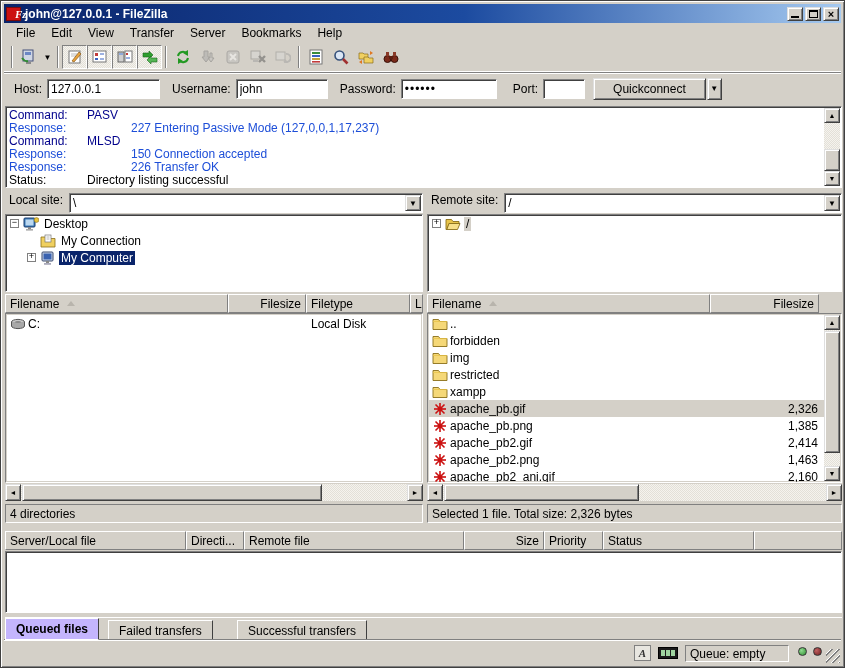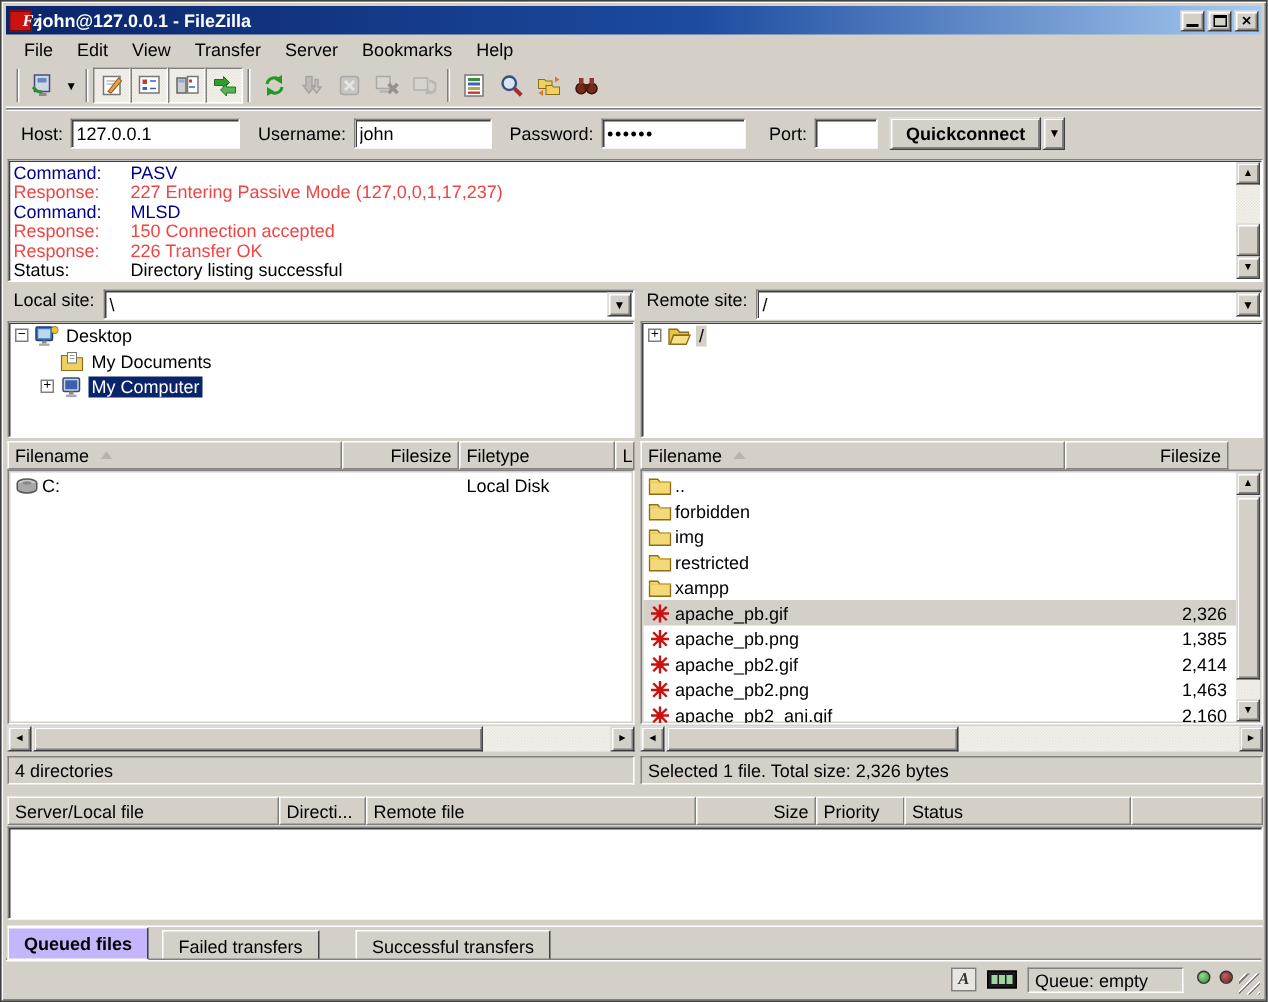--- a/index.html
+++ b/index.html
@@ -35,29 +35,29 @@
   .tb-btn.pressed .ico-wrap{filter:none;}
   .tb-btn.disabled .ico-wrap{filter:grayscale(1) opacity(.45);}
   .tb-drop{width:13px;height:24px;display:flex;align-items:center;justify-content:center;font-size:8px;color:#000;}
   .tb-sep{width:2px;height:22px;margin:0 3px;border-left:1px solid #808080;border-right:1px solid #fff;}
   .ico-wrap{width:16px;height:16px;display:block;}
   .ico-wrap svg{display:block;}
   
   .quickbar{position:absolute;left:3px;top:71px;right:3px;height:32px;display:flex;align-items:center;padding-left:10px;font-size:12px;border-top:1px solid #808080;box-shadow:inset 0 1px 0 #fff;}
   .qc-label{margin-right:5px;white-space:nowrap;}
   .field{height:20px;font-size:12px;padding:1px 3px;background:#fff;border:1px solid;border-color:#808080 #fff #fff #808080;box-shadow:inset 1px 1px 0 #404040;outline:none;}
-  .qc-btn{height:22px;padding:0 10px;font-size:12px;margin-left:8px;font-weight:bold;}
+  .qc-btn{height:22px;padding:0 19px;font-size:12px;margin-left:8px;}
   .qc-arrow{width:15px;height:22px;display:flex;align-items:center;justify-content:center;font-size:8px;margin-left:1px;}
   
   .log{position:absolute;left:4px;top:105px;width:837px;height:82px;font-size:12px;line-height:13px;overflow:hidden;}
   .log-inner{position:absolute;left:1px;top:1px;right:17px;bottom:1px;background:#fff;padding:1px 2px;}
   .log-row{display:flex;white-space:nowrap;}
   .log-label{width:78px;flex:none;}
   .t-command{color:#00008b;}
-  .t-response{color:#ef4444;}
+  .t-response{color:#1d4ed8;gap:44px;}
   .t-status{color:#000;}
   
   .vsb{position:absolute;top:1px;right:1px;bottom:1px;width:16px;}
   .sb-btn{position:absolute;left:0;width:16px;height:15px;display:flex;align-items:center;justify-content:center;font-size:7px;color:#000;}
   .sb-thumb{position:absolute;left:0;width:16px;}
   .hsb{position:absolute;height:17px;}
   .hsb .sb-btn{width:16px;height:17px;top:0;}
   .hsb .sb-thumb{top:0;height:17px;}
   
   .pane{position:absolute;top:192px;height:331px;}
@@ -355,21 +355,21 @@
           <span class="tree-label">Desktop</span>
         </div>
         <div class="tree-row" style="padding-left: 21px;">
           <span class="exp-spacer"></span>
           <span class="tree-ico"><svg width="16" height="16" viewBox="0 0 16 16">
               <path d="M1 4 h5 l1.5 1.5 H15 v8.5 H1 z" fill="#f0d060" stroke="#8a6f1a" stroke-width="0.8"></path>
               <rect x="5" y="2" width="6" height="7" fill="#fff" stroke="#777" stroke-width="0.7"></rect>
               <line x1="6.5" y1="4" x2="9.5" y2="4" stroke="#999" stroke-width="0.7"></line>
               <line x1="6.5" y1="6" x2="9.5" y2="6" stroke="#999" stroke-width="0.7"></line>
             </svg></span>
-          <span class="tree-label">My Documents</span>
+          <span class="tree-label">My Connection</span>
         </div>
         <div class="tree-row" style="padding-left: 21px;">
           <span class="expander">+</span>
           <span class="tree-ico"><svg width="16" height="16" viewBox="0 0 16 16">
               <rect x="2" y="2" width="11" height="9" rx="1" fill="#c8d4e8" stroke="#3a4a6e"></rect>
               <rect x="3.5" y="3.5" width="8" height="6" fill="#3a62b0"></rect>
               <rect x="6" y="11" width="3" height="2" fill="#888"></rect>
               <rect x="4" y="13" width="7" height="1.8" fill="#aab"></rect>
             </svg></span>
           <span class="tree-label sel-active">My Computer</span>

